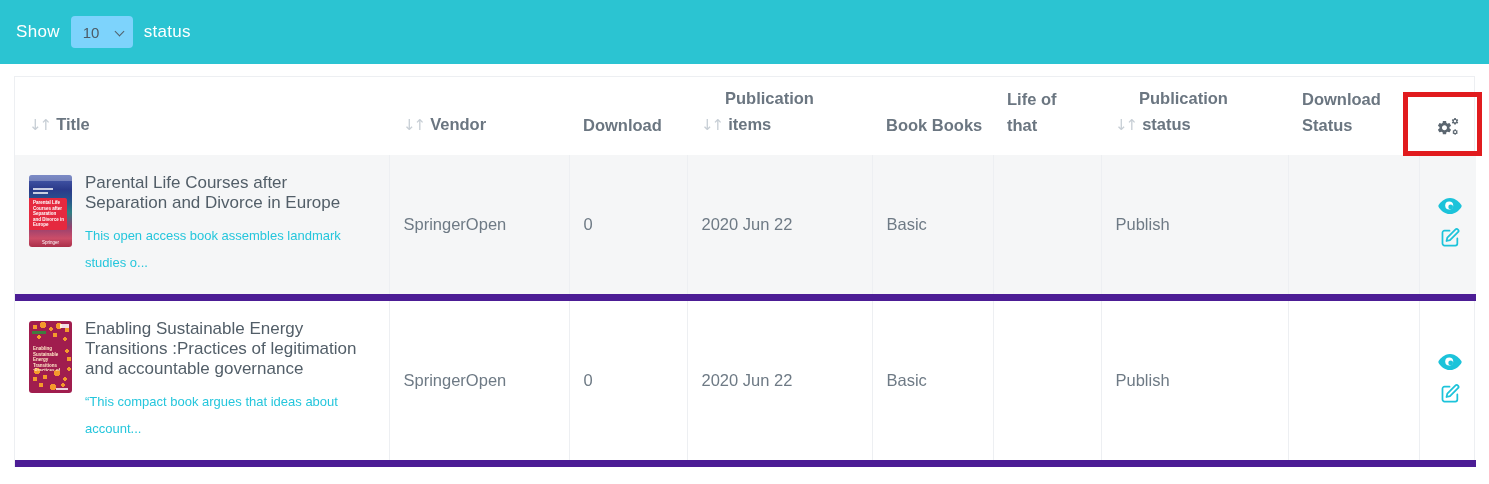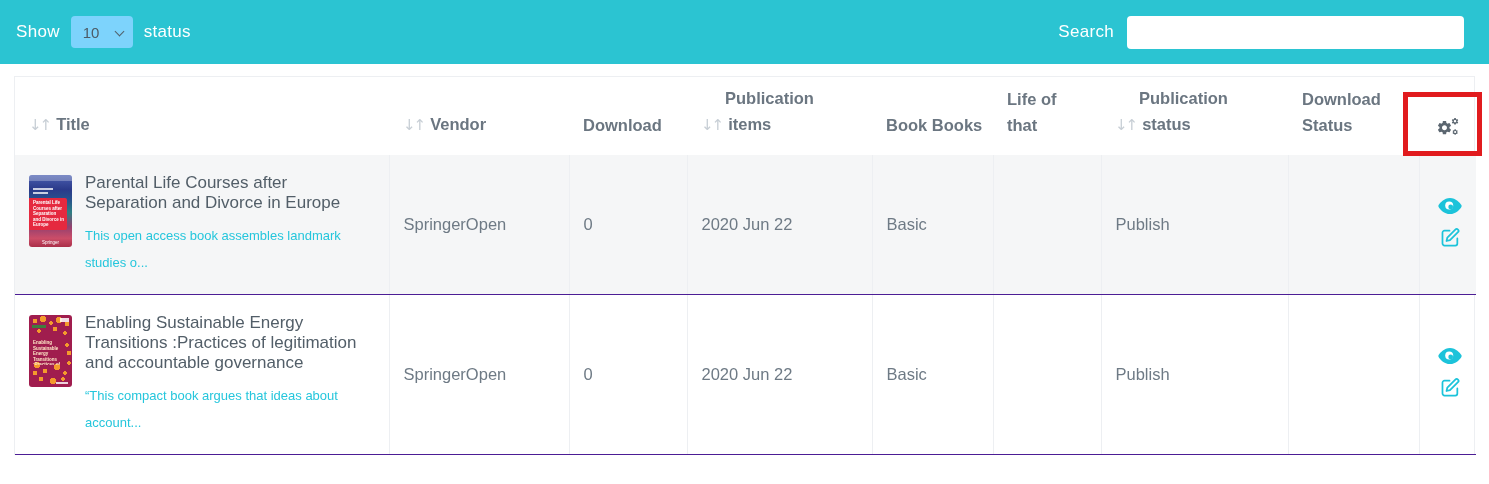--- a/index.html
+++ b/index.html
@@ -26,21 +26,21 @@
   .card { position:relative; margin:12px 0 0 14px; width:1461px;
     border:1px solid #edeff2; border-bottom:none; background:#fff; }
   table { width:100%; border-collapse:collapse; table-layout:fixed; }
   th { vertical-align:bottom; text-align:left; height:78px;
     padding:0 8px 17px 14px; font-size:16.5px; font-weight:700; color:#6b7681; }
   th .hline { line-height:26px; font-weight:700; }
   th .indent { padding-left:24px; }
   .sort { color:#c7ced5; margin-right:6px; font-weight:400; font-size:15px;
     letter-spacing:-2px; font-family:"DejaVu Sans",sans-serif; }
   th.actions { text-align:center; padding:0 0 13px 0; }
-  td { border-right:1px solid #edeff2; border-bottom:1px solid #4c1d95;
+  td { border-right:1px solid #edeff2; border-bottom:7px solid #4c1d95;
     padding:18px 10px 18px 14px; font-size:16.5px; color:#6e7a85;
     vertical-align:middle; }
   td:last-child { border-right:none; }
   tbody tr:nth-child(odd) td { background:#f5f6f7; }
 
   
   .titlewrap { display:flex; align-items:flex-start; }
   .tinfo { margin-left:13px; max-width:272px; }
   .btitle { font-size:17px; line-height:20px; color:#525e68; font-weight:500; }
   .bdesc { margin-top:9px; font-size:13px; line-height:27px; color:#25c6dc; font-weight:500; }
@@ -97,24 +97,20 @@
 
 <div class="topbar">
   <div class="left">
     <span class="bar-label">Show</span>
     <span class="selwrap">
       <select id="page-size"><option>10</option></select>
       <span class="chev"></span>
     </span>
     <span class="bar-label">status</span>
   </div>
-  <div class="right">
-    <span class="bar-label">Search</span>
-    <input class="search-input" type="text" value="" style="">
-  </div>
 </div>
 
 <div class="card">
   <table>
     <colgroup id="cols">
         <col style="width: 374px;">
         <col style="width: 180px;">
         <col style="width: 118px;">
         <col style="width: 185px;">
         <col style="width: 121px;">

